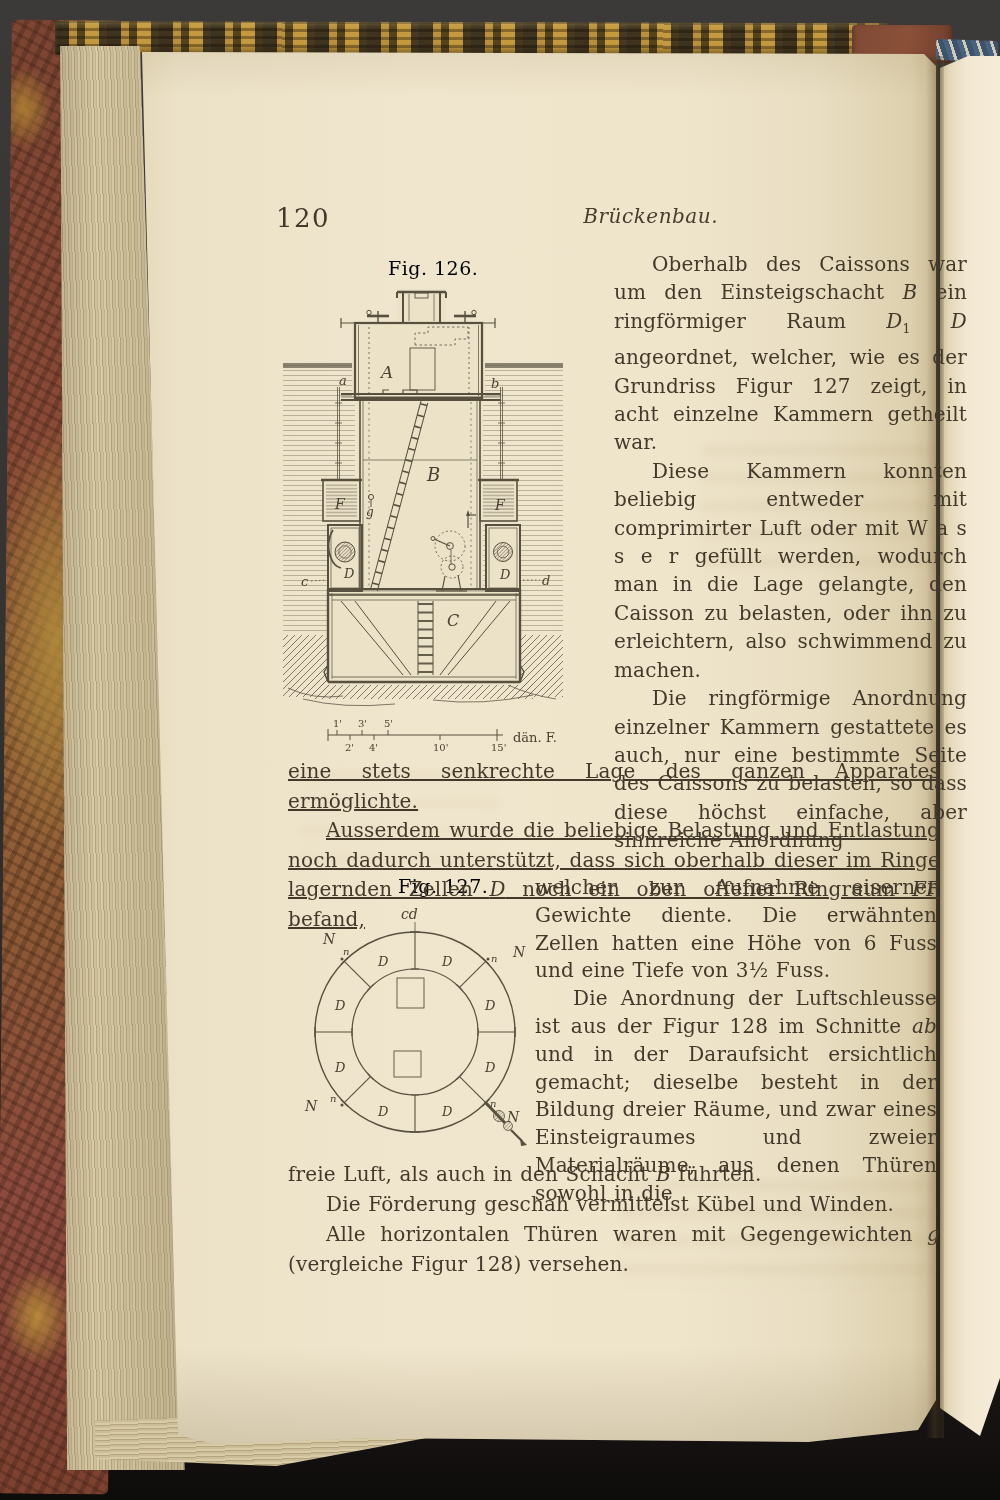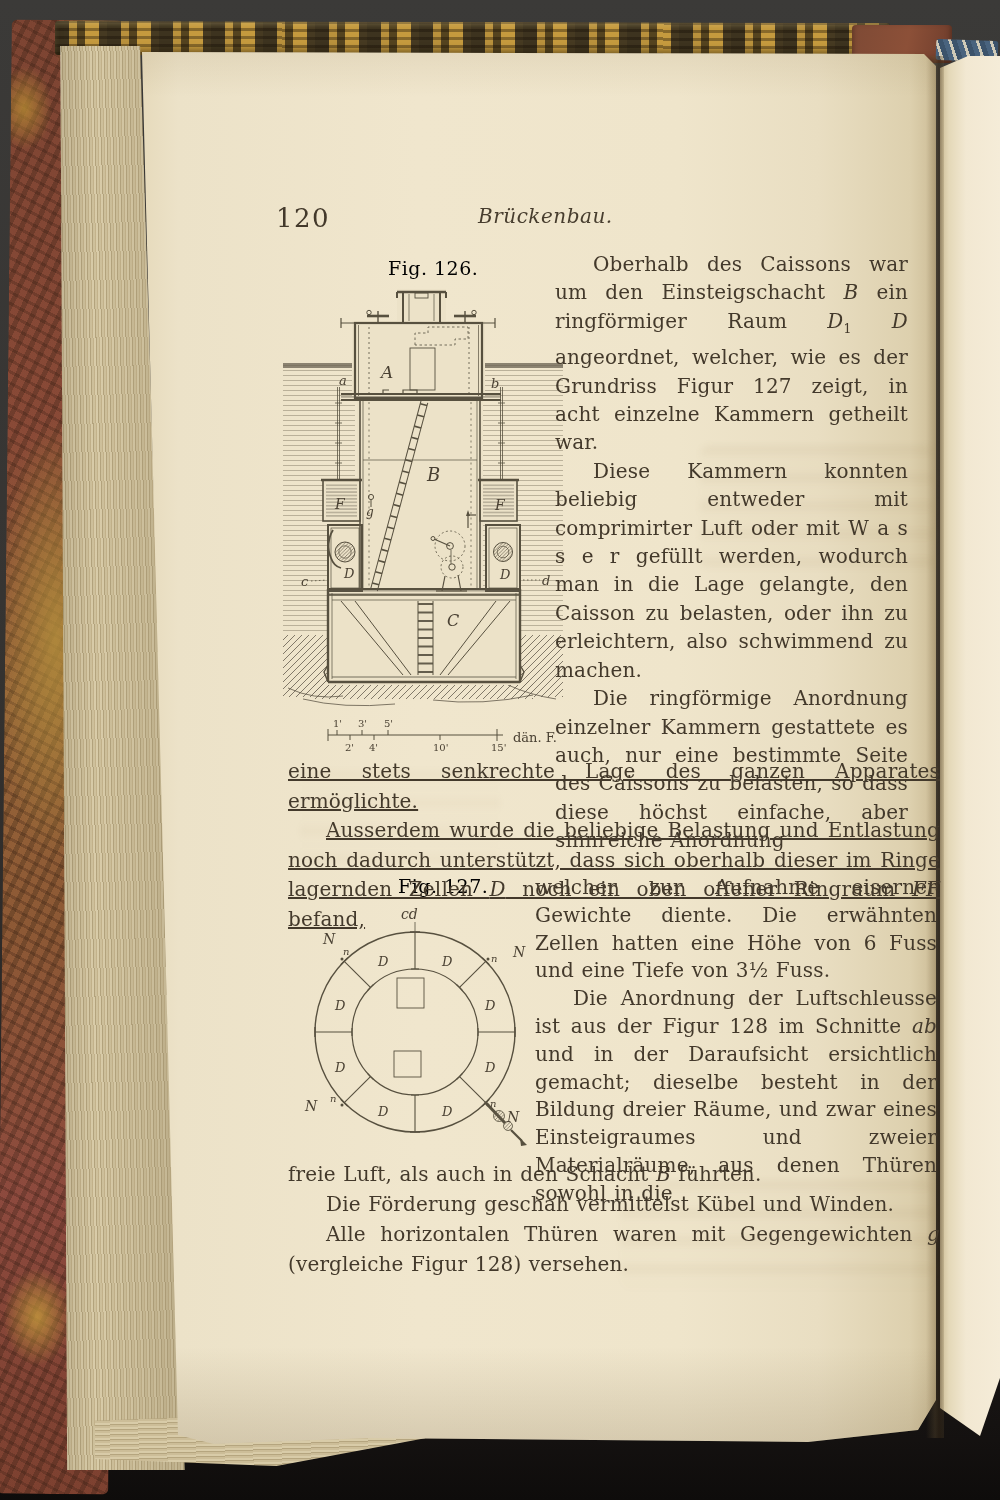--- a/index.html
+++ b/index.html
@@ -77,29 +77,29 @@
     background:linear-gradient(90deg,rgba(0,0,0,0),rgba(110,90,55,.30) 50%,rgba(60,45,25,.45) 72%,rgba(110,90,55,.2));
     z-index:3;
   }
   .ghost{
     background:repeating-linear-gradient(180deg, rgba(148,122,78,.14) 0 10px, rgba(148,122,78,.02) 10px 28px);
     filter:blur(3px);border-radius:10px;opacity:.5;z-index:3;
   }
   
   .content{z-index:5;color:#43392b;}
   .pagenum{left:276px;top:203px;font-size:26px;letter-spacing:1.5px;}
-  .runhead{left:478px;top:204px;width:240px;text-align:left;font-size:20px;font-style:italic;letter-spacing:.5px;color:#473d2e;}
+  .runhead{left:478px;top:204px;width:240px;text-align:right;font-size:20px;font-style:italic;letter-spacing:.5px;color:#473d2e;}
   .figcap{font-size:19px;letter-spacing:.5px;color:#000000;}
   .cap126{left:388px;top:257px;}
   .cap127{left:366px;top:875px;margin-left:32px;}
   .bodytext{font-size:20px;line-height:28.4px;text-align:justify;letter-spacing:.15px;word-spacing:1px;}
   .bodytext p{margin:0;}
   .indent{text-indent:38px;}
   .noindent{text-indent:0;}
-  .col1{left:555px;top:250px;width:353px;}
+  .col1{left:614px;top:250px;width:353px;}
   .full1{left:288px;top:757px;width:652px;line-height:29.6px;text-decoration:underline;}
   .col2{left:535px;top:874px;width:402px;line-height:27.8px;}
   .full2{left:288px;top:1159px;width:652px;line-height:30px;}
   sub{font-size:.62em;}
   i{font-style:italic;}
   svg text{font-family:"DejaVu Serif","Liberation Serif",serif;fill:#4a4133;}
   .itl{font-style:italic;}
 </style>
 </head>
 <body>

